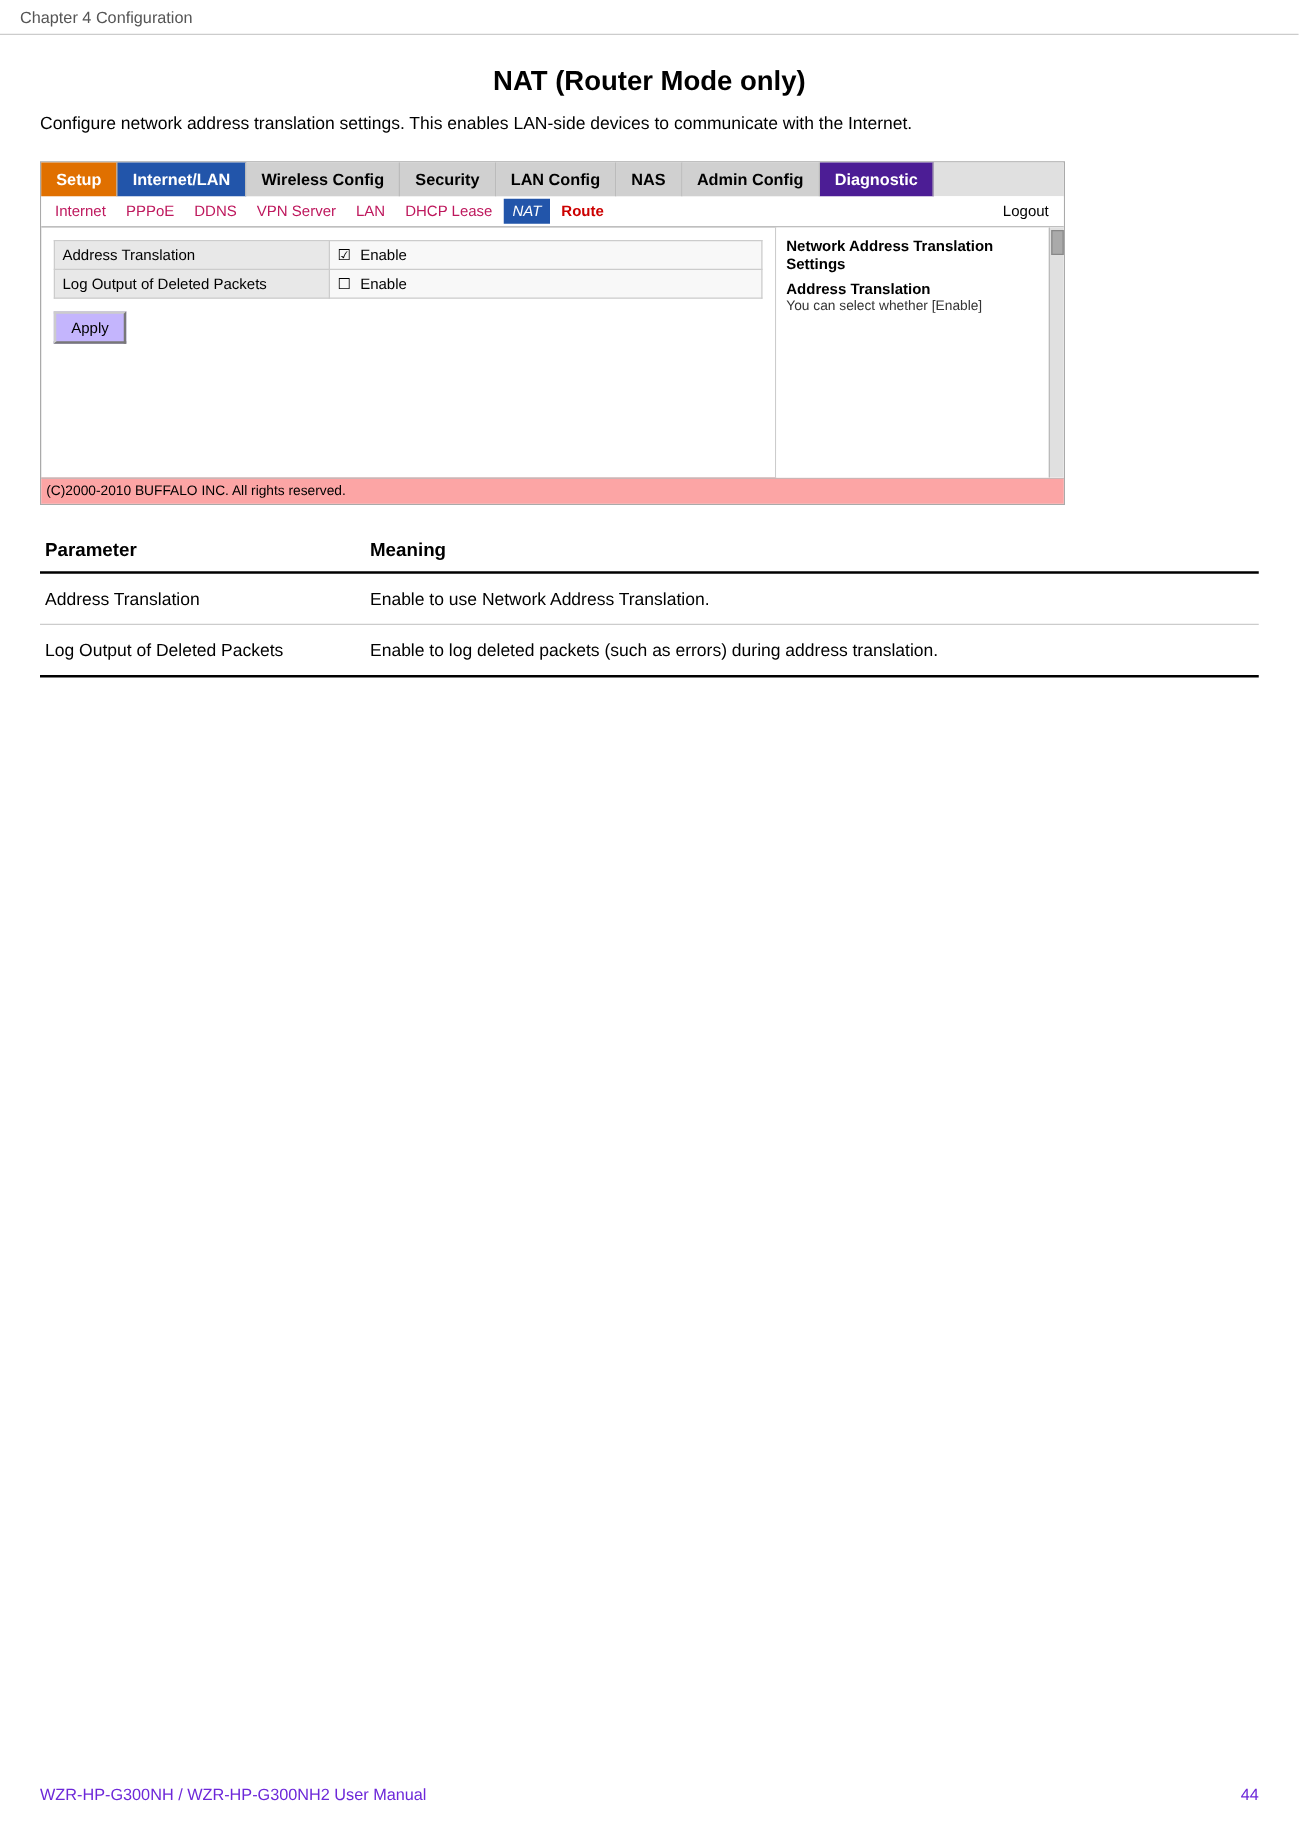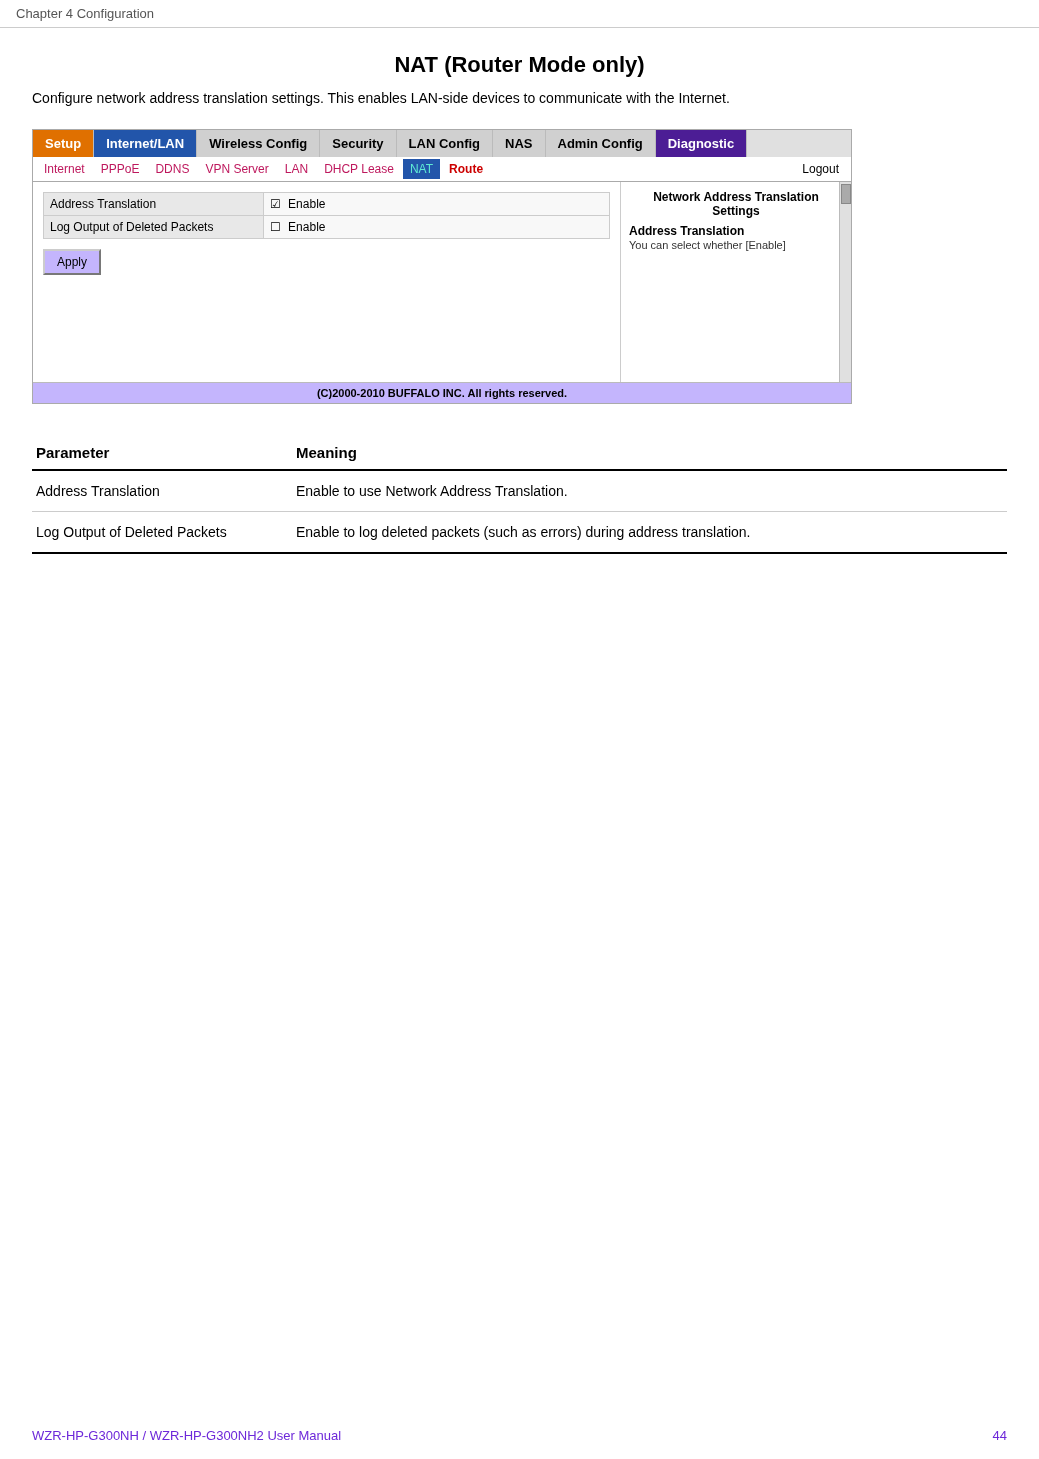--- a/index.html
+++ b/index.html
@@ -35,21 +35,21 @@
       font-size: 14px;
       color: #000;
       margin-bottom: 20px;
       line-height: 1.5;
     }
 
     
     .router-ui {
       border: 1px solid #aaa;
       width: 820px;
-      margin-bottom: 32px;
+      margin-bottom: 20px;
       background: #fff;
     }
 
     
     .top-nav {
       display: flex;
       align-items: stretch;
       background: #e0e0e0;
     }
 
@@ -97,21 +97,22 @@
       font-size: 12px;
     }
 
     .sub-nav .sub-tab.active {
       color: #cc0000;
       font-weight: bold;
     }
 
     .sub-nav .sub-tab.highlight {
       background: #2255aa;
-      color: #5eead4;
+      color: #ffffff;
+      font-style: italic;
     }
 
     .sub-nav .logout {
       margin-left: auto;
       color: #000;
       font-size: 12px;
       padding-right: 8px;
     }
 
     
@@ -162,21 +163,20 @@
       padding: 8px;
       font-size: 11px;
       background: #fff;
       position: relative;
     }
 
     .sidebar-title {
       font-weight: bold;
       font-size: 12px;
       margin-bottom: 6px;
-      text-align: center;
     }
 
     .sidebar-text {
       font-size: 11px;
       color: #333;
       line-height: 1.4;
       margin-bottom: 8px;
     }
 
     .sidebar-section-title {
@@ -206,26 +206,25 @@
 
     .scrollbar-thumb {
       width: 10px;
       height: 20px;
       background: #aaa;
       margin: 2px auto;
       border: 1px solid #888;
     }
 
     .footer-bar {
-      background: #c4b5fd;
-      text-align: center;
+      background: #fca5a5;
+      text-align: left;
       font-size: 11px;
       padding: 4px;
       border-top: 1px solid #bbb;
-      font-weight: bold;
     }
 
     
     .cb-checked::before {
       content: "☑";
       margin-right: 4px;
     }
     .cb-unchecked::before {
       content: "☐";
       margin-right: 4px;

